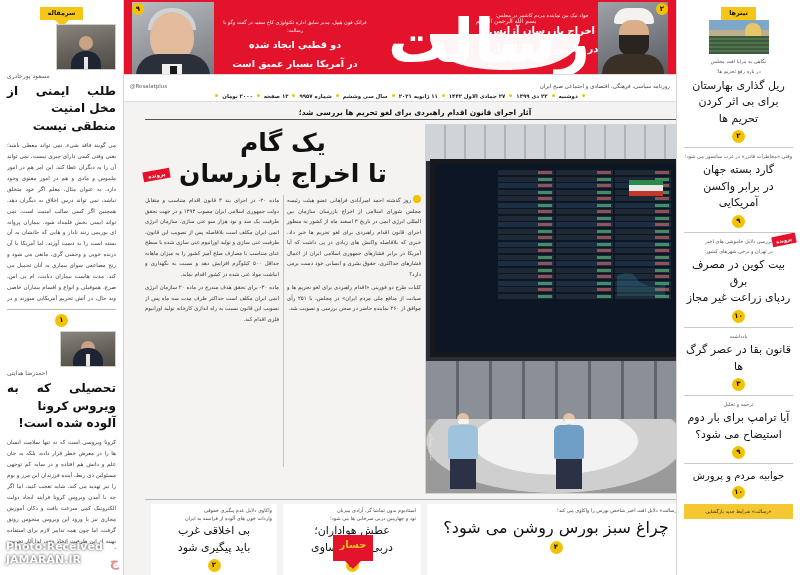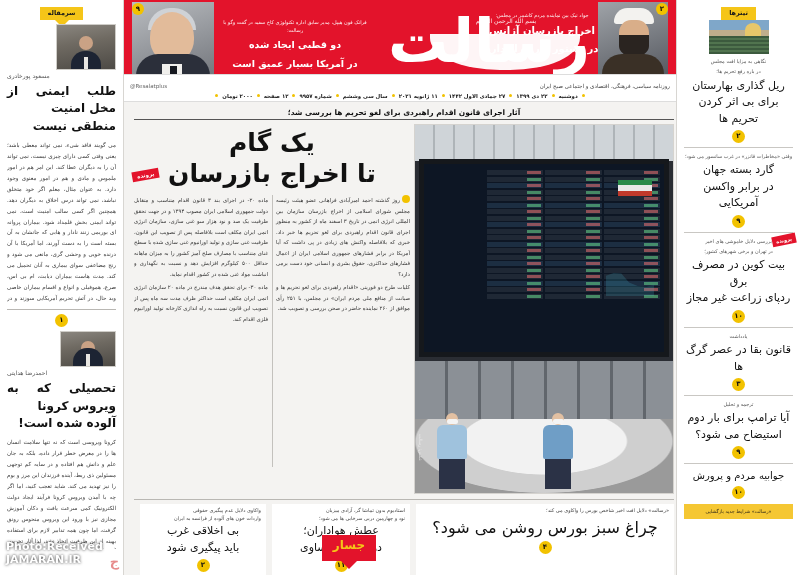--- a/index.html
+++ b/index.html
@@ -164,21 +164,21 @@
   .socialline{
     position:absolute;left:6px;bottom:1px;font-size:5.5px;color:#666;direction:ltr;
   }
   .dateline{
     height:11px;background:#fff;display:flex;align-items:center;justify-content:center;
     gap:4px;font-size:5.4px;color:#1a1a1a;font-weight:bold;border-bottom:1px solid #ddd;
   }
   .dateline .dot{width:3px;height:3px;background:#f2c200;border-radius:50%;display:inline-block;}
 
   
-  .main-body{position:absolute;left:4px;top:101px;width:552px;bottom:0;padding:4px 6px 8px;box-sizing:border-box;}
+  .main-body{position:absolute;left:15px;top:101px;width:552px;bottom:0;padding:4px 6px 8px;box-sizing:border-box;}
   .lead-kicker{
     text-align:center;font-size:7.5px;font-weight:bold;color:#111;margin:3px 0 2px;
   }
   .lead-rule{height:1px;background:#555;margin:2px 0 4px;}
   .lead-row{display:flex;gap:4px;}
   .lead-photo{
     width:258px;height:368px;background:#2a2d33;position:relative;overflow:hidden;
     border:1px solid #d5d3cf;
   }
   .board{
@@ -250,22 +250,22 @@
   }
   .teaser{background:#fff;padding:3px 5px 2px;box-sizing:border-box;}
   .t-wide{width:258px;}
   .t-mid{width:138px;}
   .t-nar{width:126px;}
   .teaser .ov{font-size:5px;color:#444;line-height:1.5;text-align:right;}
   .teaser .hl{font-weight:normal;color:#111;line-height:1.35;text-align:center;margin-top:2px;}
   .t-wide .hl{font-size:16px;}
   .t-mid .hl,.t-nar .hl{font-size:11px;}
   .jasar{
-    position:absolute;left:188px;bottom:16px;width:54px;height:26px;background:#e3132b;
-    color:#f5c518;font-size:12px;font-weight:bold;text-align:center;line-height:20px;
+    position:absolute;left:188px;bottom:16px;width:40px;height:26px;background:#e3132b;
+    color:#f5c518;font-size:10px;font-weight:bold;text-align:center;line-height:20px;
   }
   .jasar:after{
     content:"";position:absolute;left:50%;bottom:-8px;margin-left:-8px;
     border-left:8px solid transparent;border-right:8px solid transparent;
     border-top:8px solid #e3132b;
   }
 
   
   .right-col{
     position:absolute;right:0;top:0;width:124px;height:575px;background:#fff;

